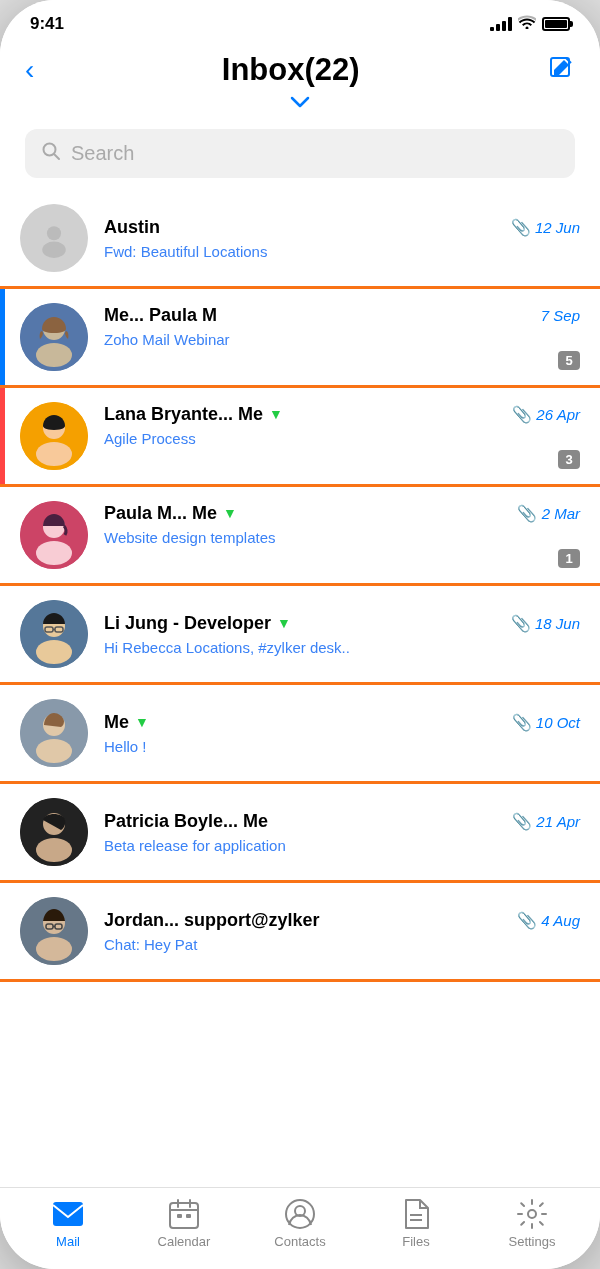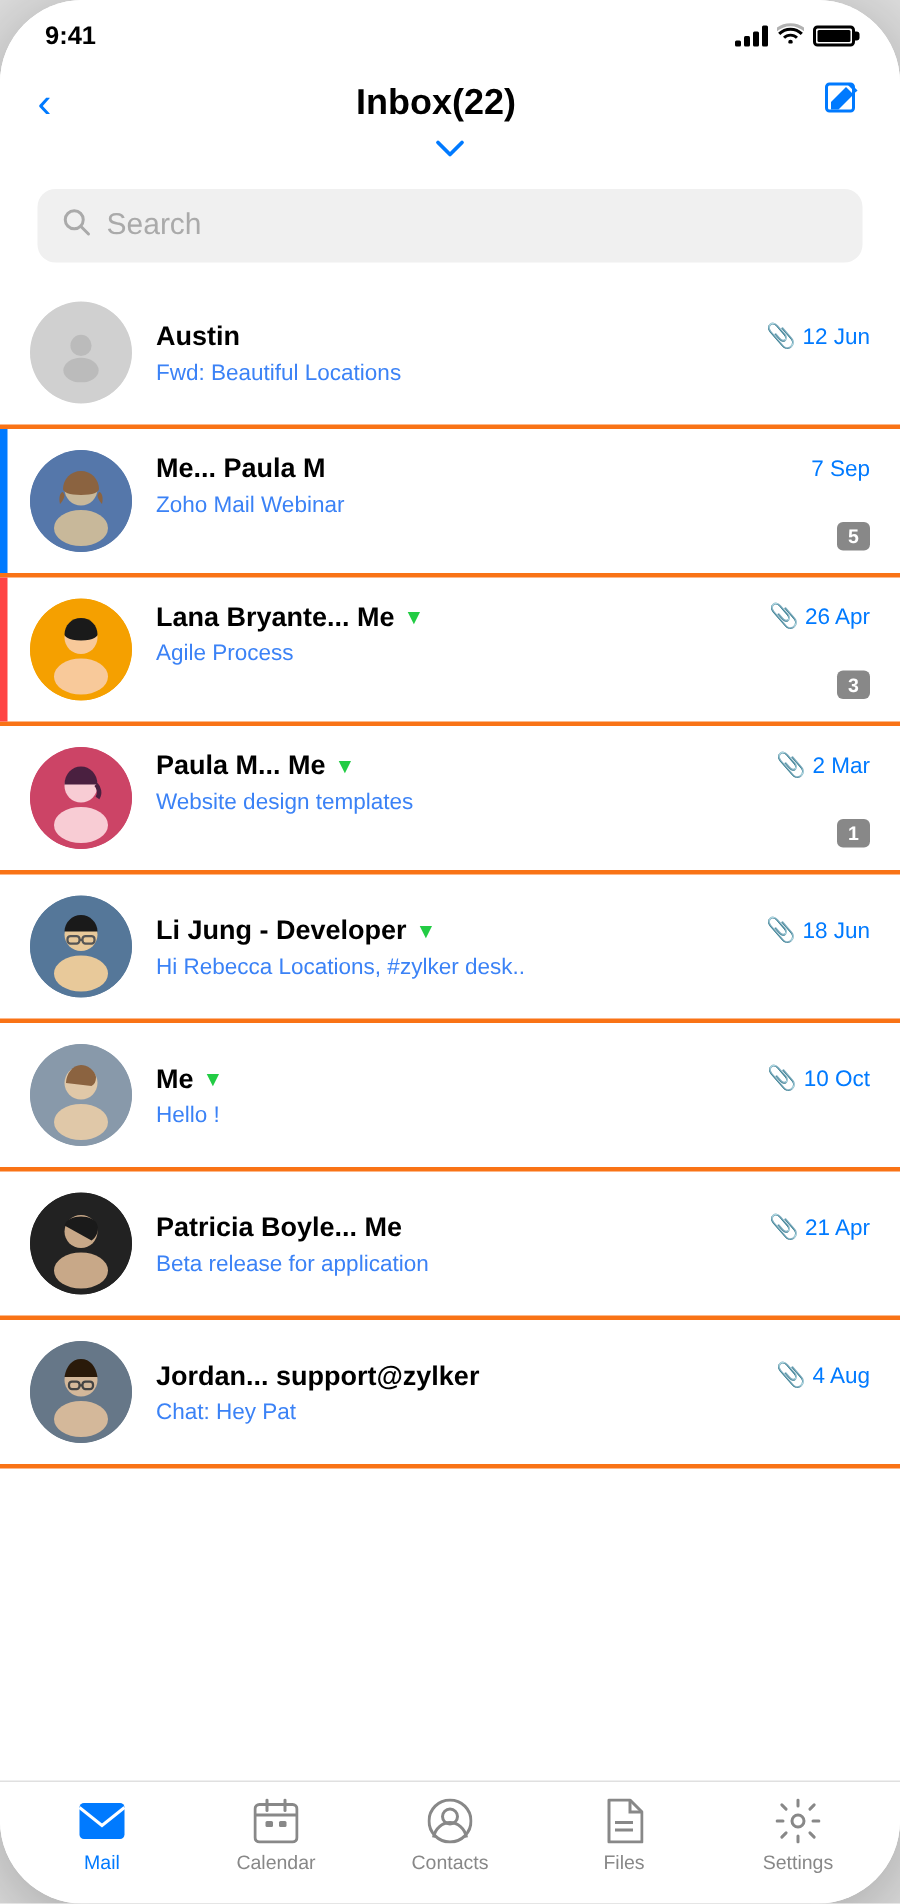--- a/index.html
+++ b/index.html
@@ -107,21 +107,21 @@
     }
 
     .back-btn {
       color: #007AFF;
       font-size: 26px;
       cursor: pointer;
       line-height: 1;
     }
 
     .header-title {
-      font-size: 24px;
+      font-size: 31px;
       font-weight: 700;
       color: #000;
     }
 
     .compose-icon {
       width: 28px;
       height: 28px;
     }
 
     .header-chevron {
@@ -244,20 +244,21 @@
     .email-meta {
       display: flex;
       align-items: center;
       gap: 4px;
       flex-shrink: 0;
     }
 
     .email-date {
       font-size: 15px;
       color: #007AFF;
+      font-style: italic;
     }
 
     .attachment-icon {
       font-size: 16px;
       color: #888;
     }
 
     .email-subject {
       font-size: 15px;
       color: #3b82f6;

